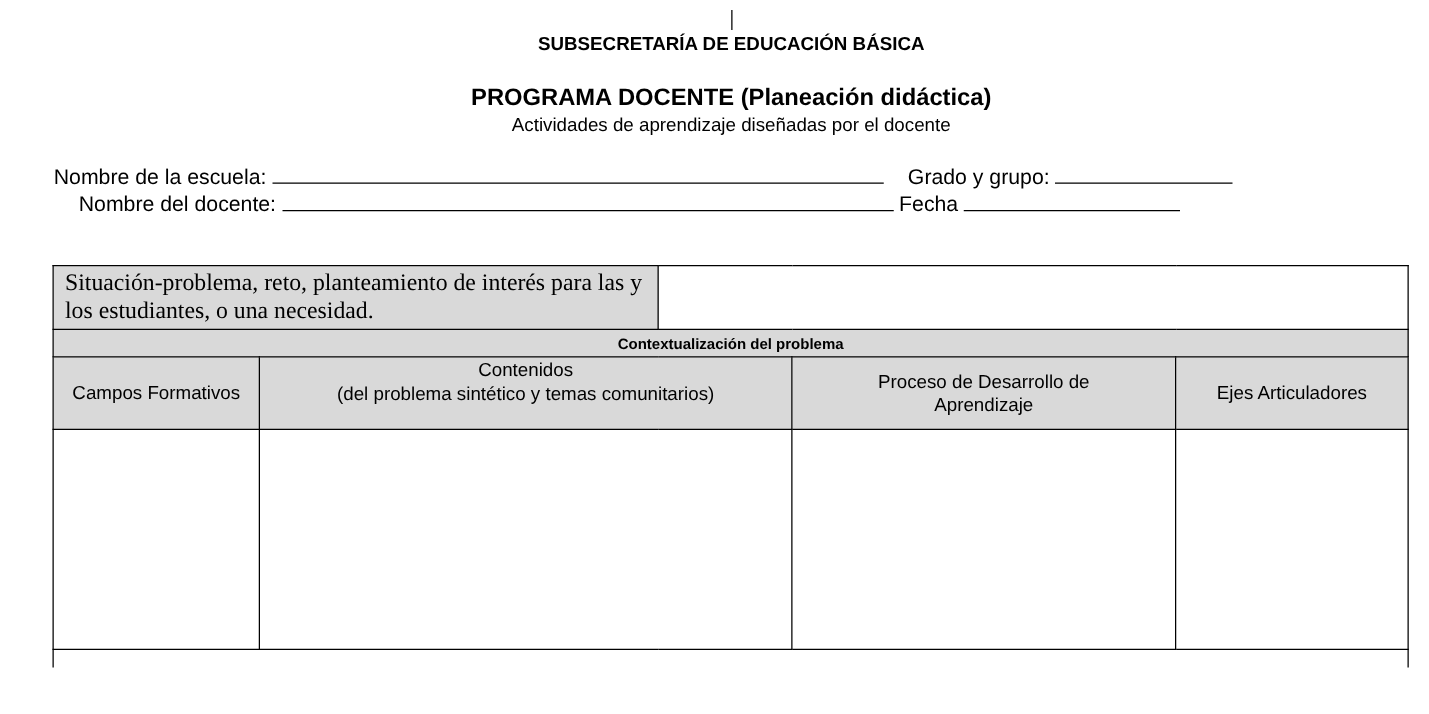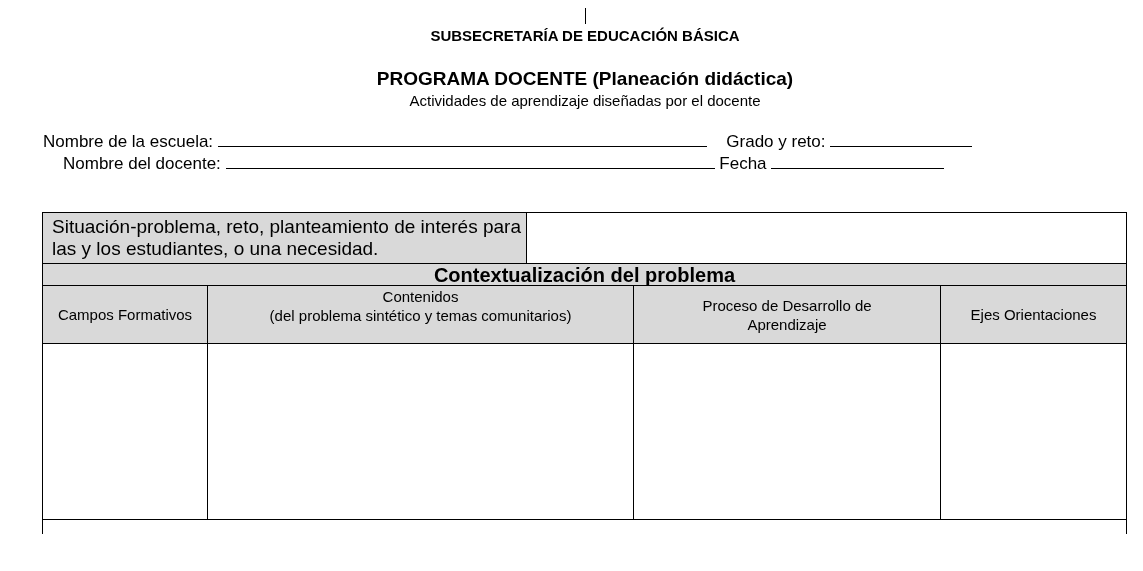--- a/index.html
+++ b/index.html
@@ -25,42 +25,42 @@
     table.plan {
       position: absolute; left: 42px; top: 212px;
       width: 1084px; border-collapse: collapse; table-layout: fixed;
     }
     table.plan td {
       border: 1px solid #000; padding: 0; vertical-align: middle;
     }
     .gray { background: #d9d9d9; }
     .situ {
       font-size: 19px; line-height: 22px; padding: 3px 0 0 9px !important;
-      vertical-align: top !important; height: 47px;
+      vertical-align: top !important; height: 47px; font-family: Liberation Serif, serif;
     }
-    .ctx { height: 21px; text-align: center; font-weight: bold; font-size: 20px; line-height: 20px; margin-top: 38px; }
+    .ctx { height: 21px; text-align: center; font-weight: bold; font-size: 12px; line-height: 20px; margin-top: 38px; }
     .hdr { height: 56px; text-align: center; font-size: 15px; line-height: 19px; }
     .hdr b { font-weight: normal; }
     .body-cell { height: 175px; }
     .orient { height: 38px; text-align: center; font-size: 15px; line-height: 19px; }
     .last { height: 14px; border-bottom: none !important; }
   </style>
 </head>
 <body>
 
 <div class="center-line h1"><span class="caret"></span></div>
 <div class="center-line h2">SUBSECRETARÍA DE EDUCACIÓN BÁSICA</div>
 <div class="center-line title">PROGRAMA DOCENTE (Planeación didáctica)</div>
 <div class="center-line subtitle">Actividades de aprendizaje diseñadas por el docente</div>
 
 <div class="field-row row1">
   <span>Nombre de la escuela:</span>
   <span class="blank" style="width:489px"></span>
   <span class="gap" style="width:10px"></span>
-  <span>Grado y reto:</span>
+  <span>Grado y grupo:</span>
   <span class="blank" style="width:142px"></span>
 </div>
 <div class="field-row row2">
   <span>Nombre del docente:</span>
   <span class="blank" style="width:489px"></span>
   <span>Fecha</span>
   <span class="blank" style="width:173px"></span>
 </div>
 
 <table class="plan">
@@ -79,21 +79,21 @@
   <tr>
     <td colspan="5" class="gray ctx">Contextualización del problema</td>
   </tr>
   <tr>
     <td class="gray hdr"><b>Campos Formativos</b></td>
     <td colspan="2" class="gray hdr" style="vertical-align:top;padding-top:1px;">
       <b>Contenidos</b><br>
       <span>(del problema sintético y temas comunitarios)</span>
     </td>
     <td class="gray hdr" style="padding:0 40px;"><b>Proceso de Desarrollo de Aprendizaje</b></td>
-    <td class="gray hdr"><b>Ejes Orientaciones</b></td>
+    <td class="gray hdr"><b>Ejes Articuladores</b></td>
   </tr>
   <tr>
     <td class="body-cell"></td>
     <td colspan="2" class="body-cell"></td>
     <td class="body-cell"></td>
     <td class="body-cell"></td>
   </tr>
   <tr>
     <td colspan="5" class="last"></td>
   </tr>

